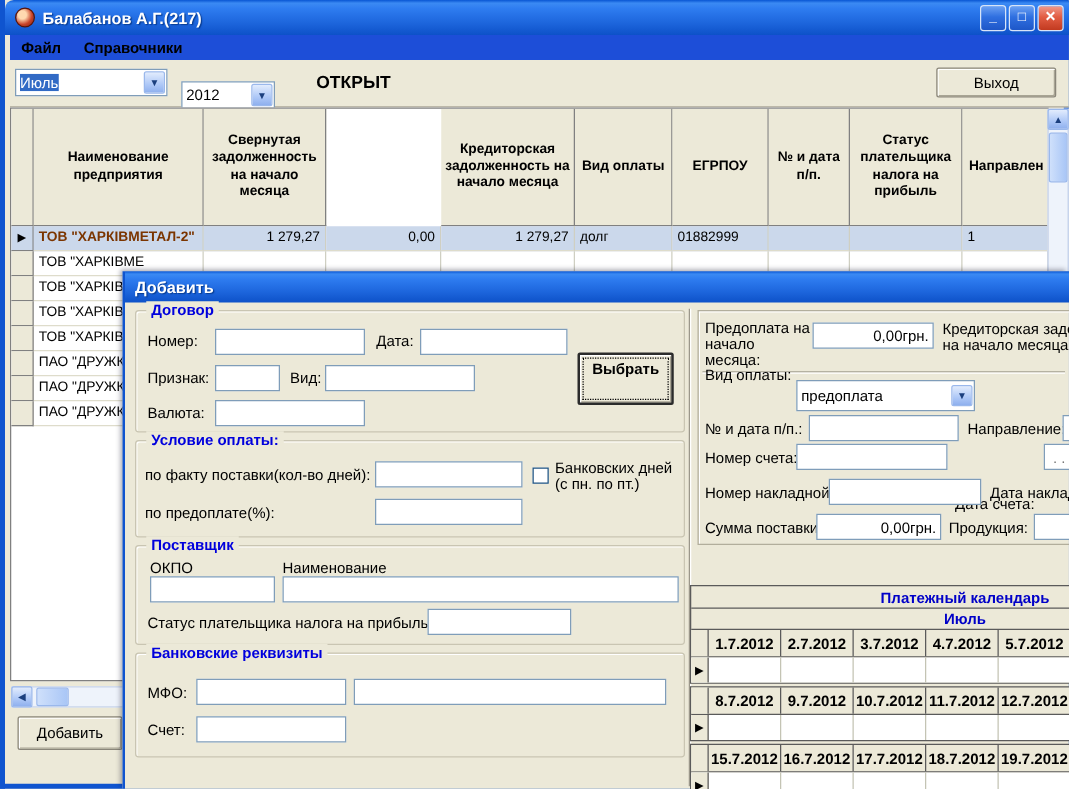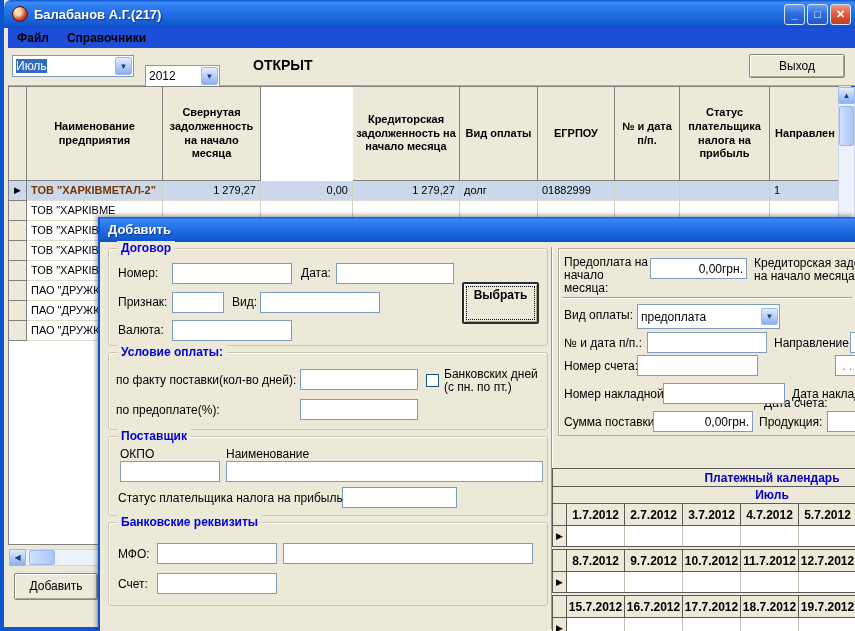--- a/index.html
+++ b/index.html
@@ -236,21 +236,21 @@
 
   <div class="divider" style="left:451px;top:30px;height:382px;"></div>
 
   <div class="panel" style="left:458px;top:31px;width:307px;height:188px;"></div>
   <div class="lbl" style="left:464px;top:39px;width:84px;white-space:normal;line-height:13px;">Предоплата на начало месяца:</div>
   <input class="inp r" style="left: 550px; top: 41px; width: 97px;" value="0,00грн.">
   <div class="lbl" style="left:654px;top:39px;">Кредиторская задол</div>
   <div class="lbl" style="left:654px;top:52px;">на начало месяца:</div>
   <div class="hr" style="left:462px;top:80px;width:290px;"></div>
 
-  <div class="lbl" style="left:464px;top:91px;">Вид оплаты:</div>
+  <div class="lbl" style="left:464px;top:76px;">Вид оплаты:</div>
   <div class="combo" style="left:537px;top:87px;width:143px;height:25px;">
     <div class="val">предоплата</div>
     <div class="combo-btn" style="height:17px;line-height:16px;">▼</div>
   </div>
 
   <div class="lbl" style="left:464px;top:119px;">№ и дата п/п.:</div>
   <input class="inp" style="left: 547px; top: 115px; width: 120px;">
   <div class="lbl" style="left:674px;top:119px;">Направление:</div>
   <input class="inp" style="left: 750px; top: 115px; width: 60px;">
 

